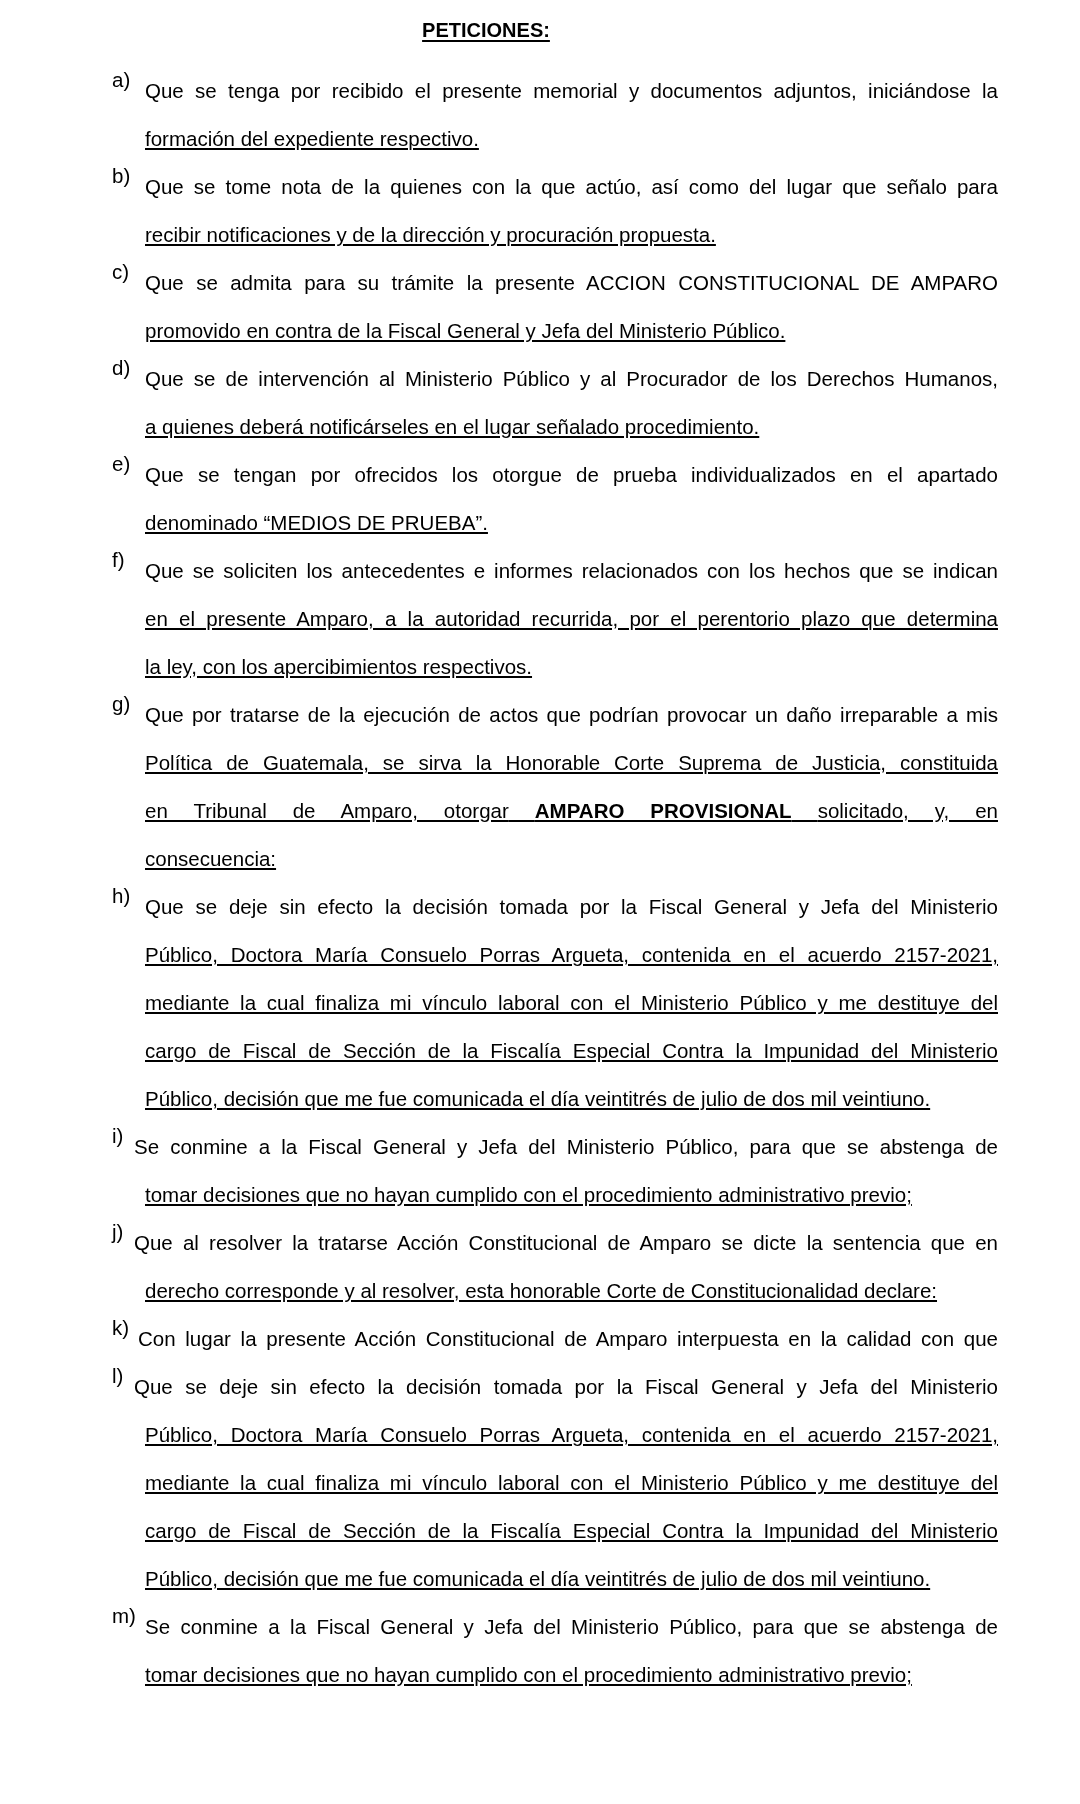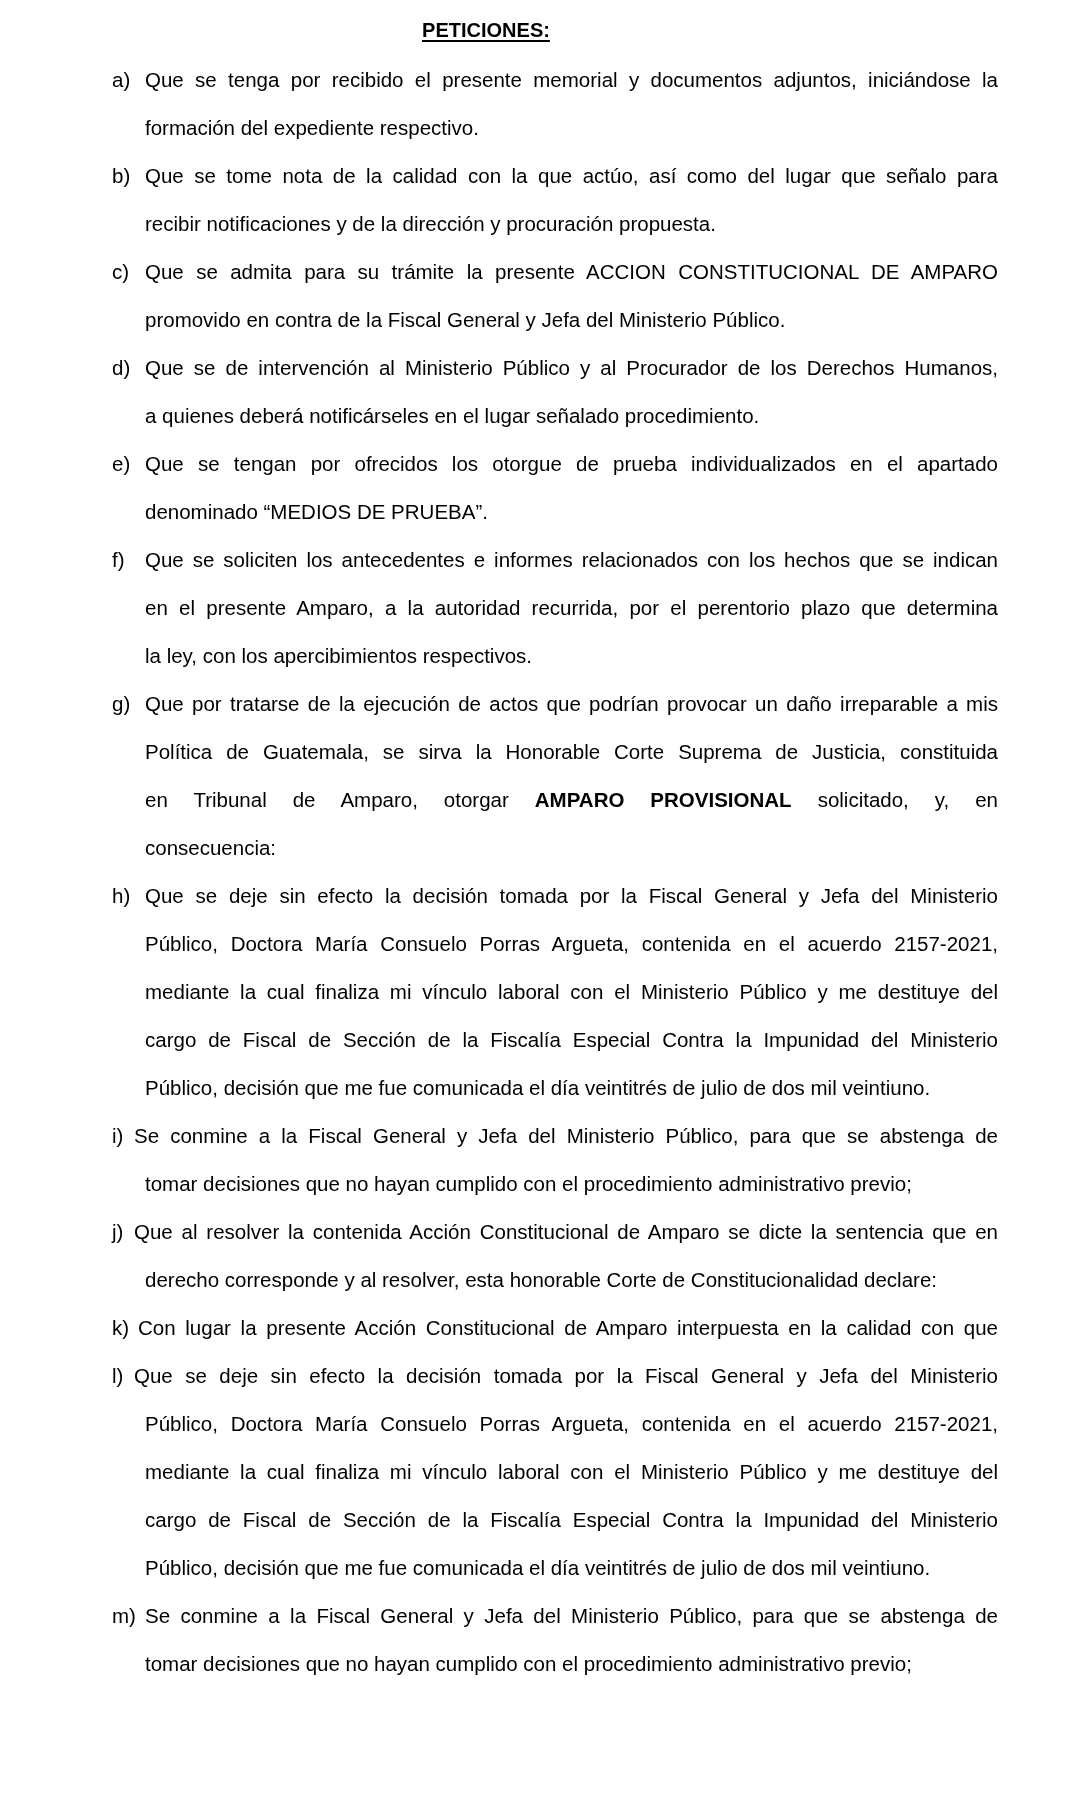--- a/index.html
+++ b/index.html
@@ -17,24 +17,24 @@
     position: absolute; top: 66px; left: 112px; width: 886px;
     font-size: 20.5px;
   }
   .line {
     height: 48px; line-height: 28px; white-space: nowrap; position: relative;
   }
   .line .marker {
     position: absolute; left: 0; top: 0;
   }
   .line .txt {
-    position: absolute; left: 33px; right: 0; top: 0;
+    position: absolute; left: 33px; right: 0; top: 11px;
     text-align: justify; text-align-last: justify; white-space: normal;
   }
-  .line.cont .txt { left: 33px; }
+  .line.cont .txt { left: 33px; text-decoration: underline; }
   .line.last .txt { text-align-last: left; }
   .b { font-weight: bold; }
 </style>
 </head>
 <body>
 
 <div class="title">PETICIONES:</div>
 
 <div class="body">
 
@@ -44,21 +44,21 @@
         <span class="txt">Que se tenga por recibido el presente memorial y documentos adjuntos, iniciándose la</span>
       </div>
     <div class="line cont last">
         <span class="txt">formación del expediente respectivo.</span>
       </div>
   </div>
 
   <div class="petition">
     <div class="line">
         <span class="marker">b)</span>
-        <span class="txt">Que se tome nota de la calidad con la que actúo, así como del lugar que señalo para</span>
+        <span class="txt">Que se tome nota de la quienes con la que actúo, así como del lugar que señalo para</span>
       </div>
     <div class="line cont last">
         <span class="txt">recibir notificaciones y de la dirección y procuración propuesta.</span>
       </div>
   </div>
 
   <div class="petition">
     <div class="line">
         <span class="marker">c)</span>
         <span class="txt">Que se admita para su trámite la presente ACCION CONSTITUCIONAL DE AMPARO</span>
@@ -142,21 +142,21 @@
         <span class="txt" style="left:22px">Se conmine a la Fiscal General y Jefa del Ministerio Público, para que se abstenga de</span>
       </div>
     <div class="line cont last">
         <span class="txt">tomar decisiones que no hayan cumplido con el procedimiento administrativo previo;</span>
       </div>
   </div>
 
   <div class="petition">
     <div class="line">
         <span class="marker">j)</span>
-        <span class="txt" style="left:22px">Que al resolver la contenida Acción Constitucional de Amparo se dicte la sentencia que en</span>
+        <span class="txt" style="left:22px">Que al resolver la tratarse Acción Constitucional de Amparo se dicte la sentencia que en</span>
       </div>
     <div class="line cont last">
         <span class="txt">derecho corresponde y al resolver, esta honorable Corte de Constitucionalidad declare:</span>
       </div>
   </div>
 
   <div class="petition">
     <div class="line">
         <span class="marker">k)</span>
         <span class="txt" style="left:26px">Con lugar la presente Acción Constitucional de Amparo interpuesta en la calidad con que</span>

